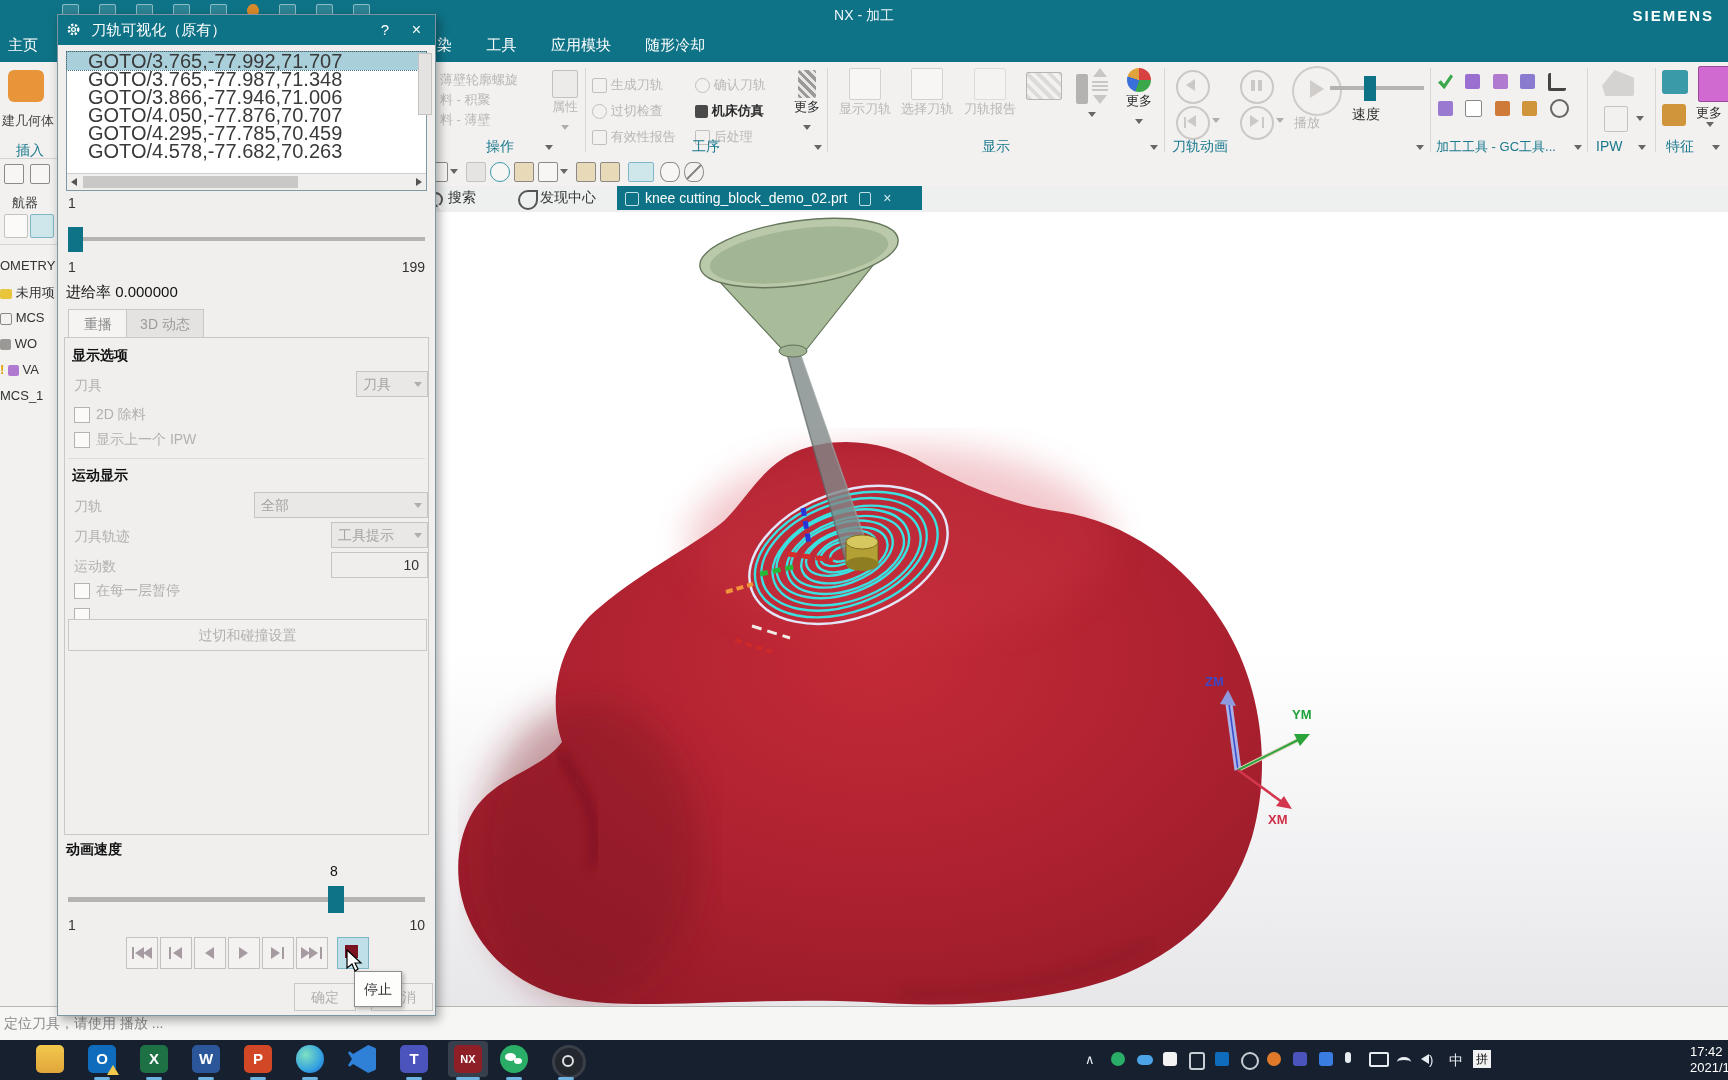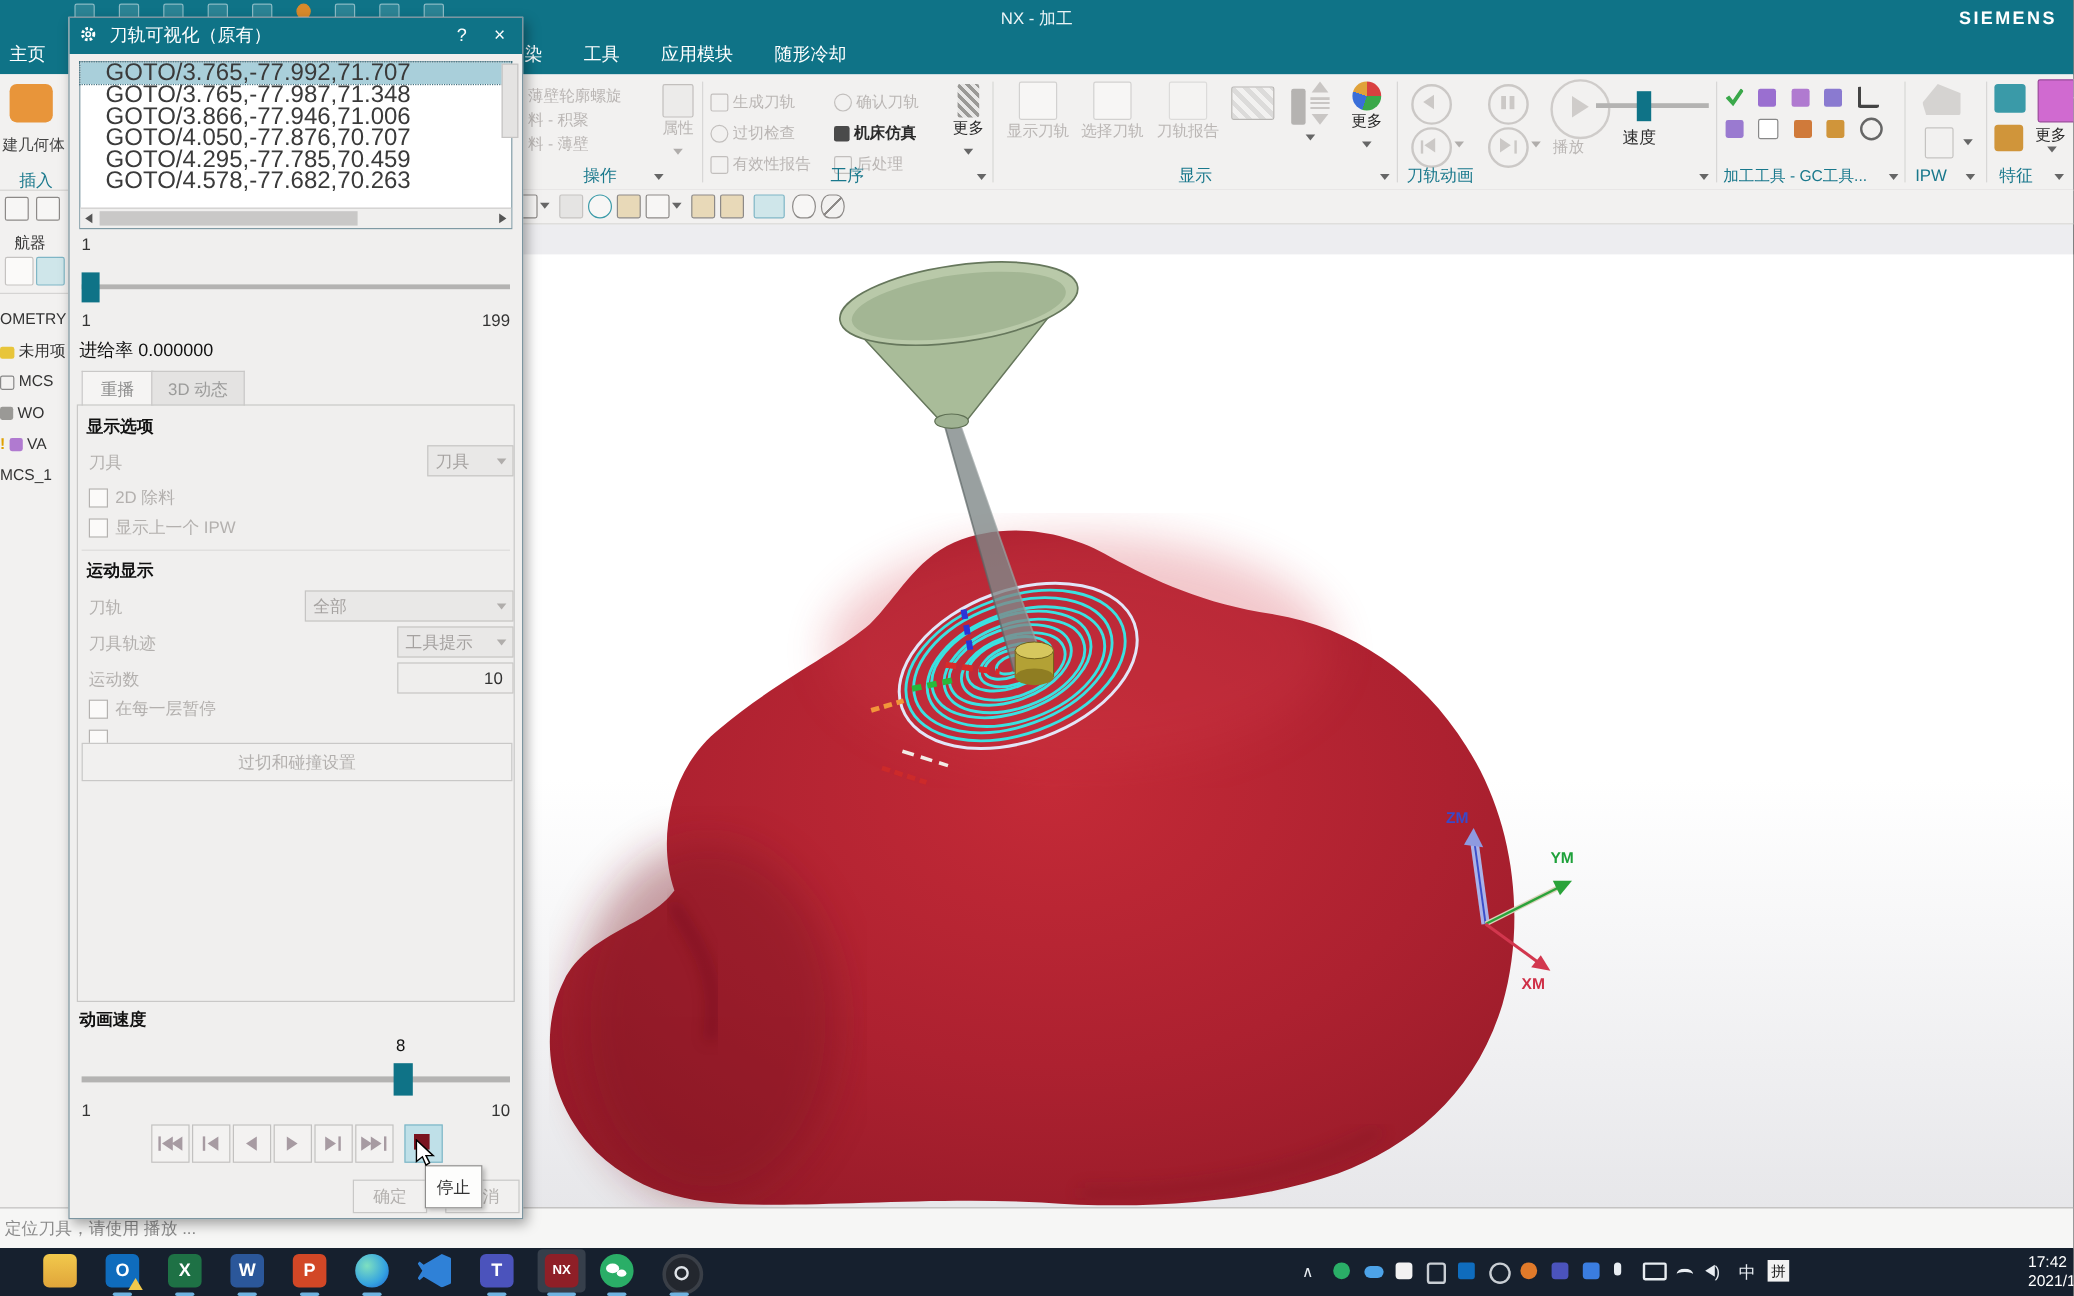--- a/index.html
+++ b/index.html
@@ -262,20 +262,31 @@
     <span class="vico" style="left:514px;background:#e8d9b8;"></span>
     <span class="vico" style="left:538px;"></span>
     <span class="tri-d" style="position:absolute;left:560px;top:11px;"></span>
     <span class="vico" style="left:576px;background:#e8d9b8;"></span>
     <span class="vico" style="left:600px;background:#e8d9b8;"></span>
     <span class="vico" style="left:628px;width:24px;background:#cfe6ea;border-color:#7fb6c6;"></span>
     <span class="vico" style="left:660px;border-radius:50% / 70%;"></span>
     <span class="vico" style="left:684px;border-radius:50% / 70%;background:linear-gradient(135deg,transparent 46%,#8d8a88 46% 54%,transparent 54%);"></span>
   </div>
 
+  <div class="abs" id="tabrow">
+    <span class="mag" style="left:428px;top:6px;border-color:#555;"></span>
+    <span class="abs" style="left:448px;top:3px;font-size:14px;color:#333;">搜索</span>
+    <span class="abs icon-chip" style="left:518px;top:4px;width:16px;height:16px;border:2px solid #555;border-radius:50% 0 50% 50%;"></span>
+    <span class="abs" style="left:540px;top:3px;font-size:14px;color:#333;">发现中心</span>
+    <div id="file-tab">
+      <span class="icon-chip" style="width:12px;height:12px;border:1px solid #bfe0e8;margin-right:6px;"></span><span>knee cutting_block_demo_02.prt</span>
+      <span class="icon-chip" style="width:10px;height:12px;border:1px solid #bfe0e8;margin-left:8px;"></span>
+      <span style="margin-left:8px;color:#d9edf2;">×</span>
+    </div>
+  </div>
 
   <div class="abs clip" id="viewport">
     <svg width="1728" height="794" viewBox="0 0 1728 794">
       <defs>
         <radialGradient id="boneGrad" cx="52%" cy="38%" r="75%">
           <stop offset="0%" stop-color="#c42a37"></stop>
             <stop offset="55%" stop-color="#ad2130"></stop>
             <stop offset="100%" stop-color="#941a28"></stop>
         </radialGradient>
         <filter id="blur18">

